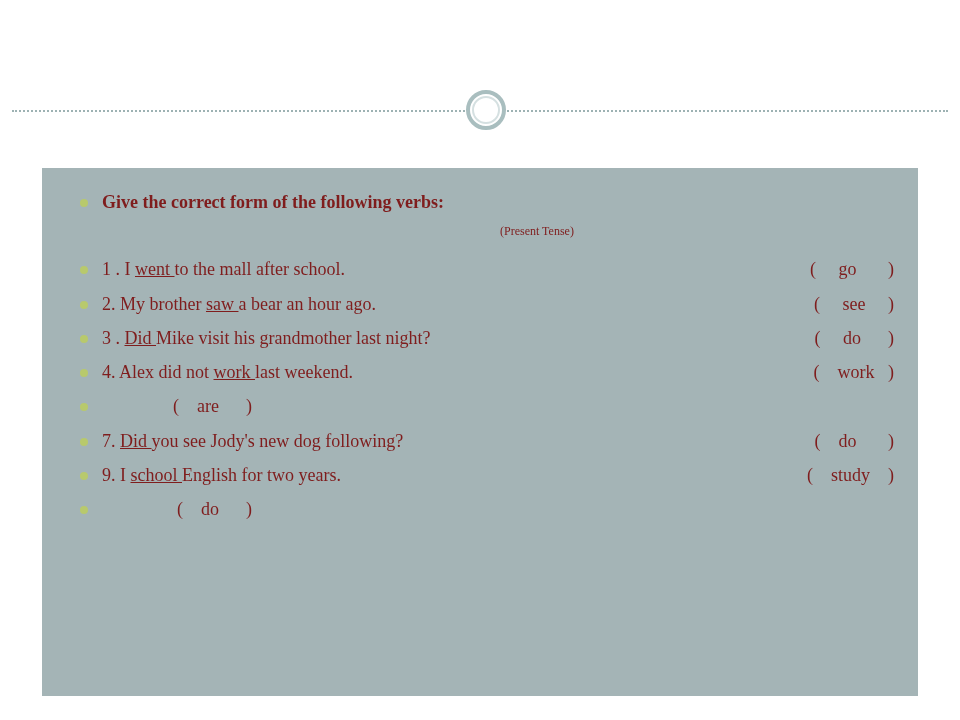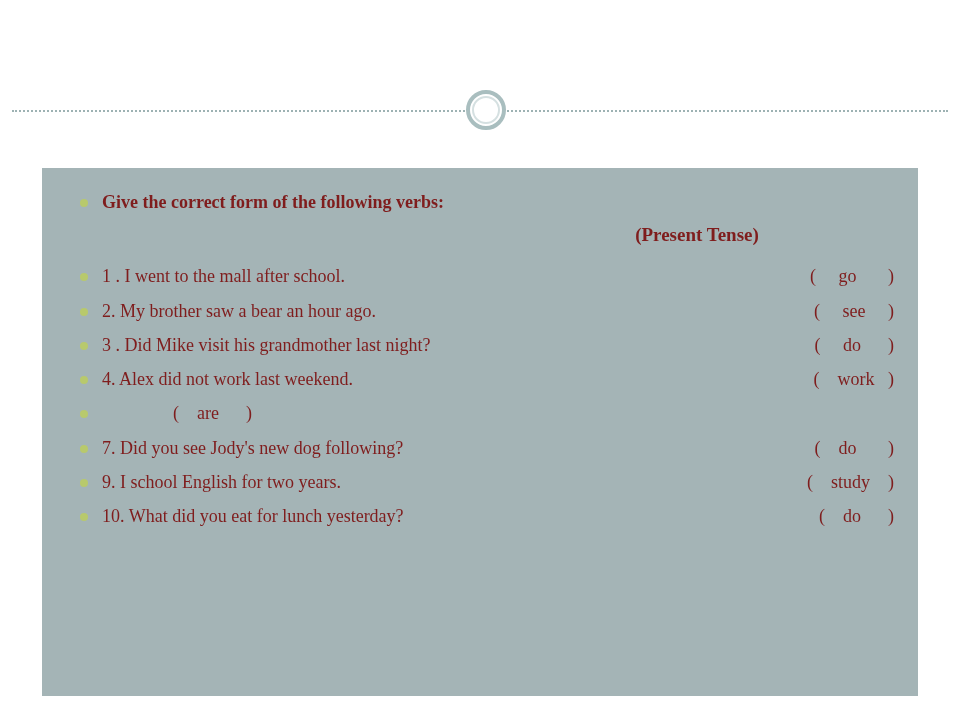--- a/index.html
+++ b/index.html
@@ -64,36 +64,36 @@
     position: absolute;
     left: 0;
     top: 9px;
     width: 8px;
     height: 8px;
     background: #b8c96c;
     border-radius: 50%;
   }
   .title-line { font-weight: bold; }
   .subtitle {
-    font-weight: bold;
+    font-weight: normal;
     padding-left: 22px;
     margin: 10px 0 18px 0;
-    font-size: 19px;
-    text-align: center;
+    font-size: 12px;
+    text-align: left;
   }
   .subtitle-inner { display:inline-block; margin-left: 398px; }
   .row {
     display: flex;
     justify-content: space-between;
     align-items: baseline;
     width: 100%;
   }
   .sentence { flex: 1 1 auto; }
   .hint { flex: 0 0 150px; text-align: right; white-space: pre; }
-  .u { }
+  .u { text-decoration: underline; }
 </style>
 </head>
 <body>
 
 <div class="frame">
   <div class="topline"></div>
   <div class="ring"></div>
 
   <div class="content">
     <ul class="slide">
@@ -141,19 +141,18 @@
           </div>
         </li>
         <li>
           <div class="row">
             <span class="sentence"><span>9. </span><span>I </span><span class="u"> school      </span><span>  English for two years.</span></span>
             <span class="hint">(    study    )</span>
           </div>
         </li>
         <li>
           <div class="row">
-            <span class="sentence"><span>10. </span><span>What </span><span class="u">   did    </span><span> you eat for lunch yesterday?</span></span>
             <span class="hint"> (    do      )</span>
           </div>
         </li>
       </ul>
   </div>
 </div>
 
 </body></html>

